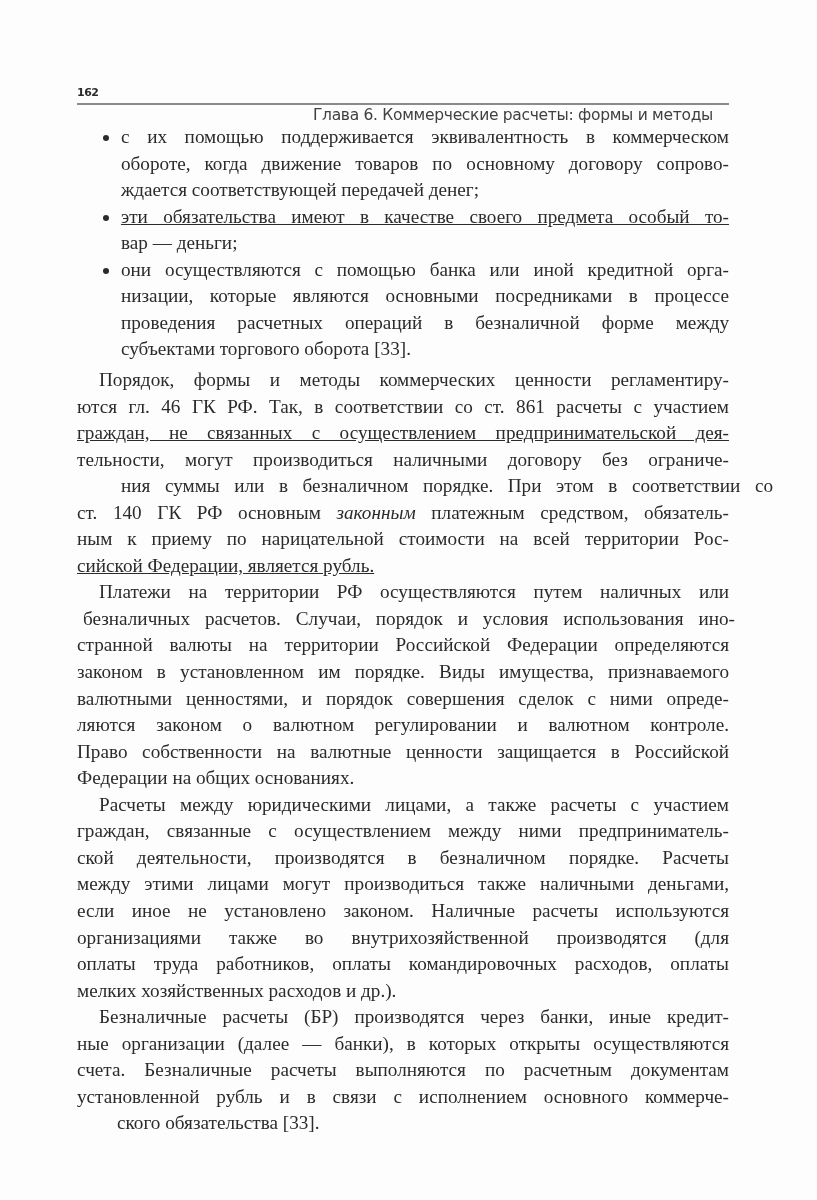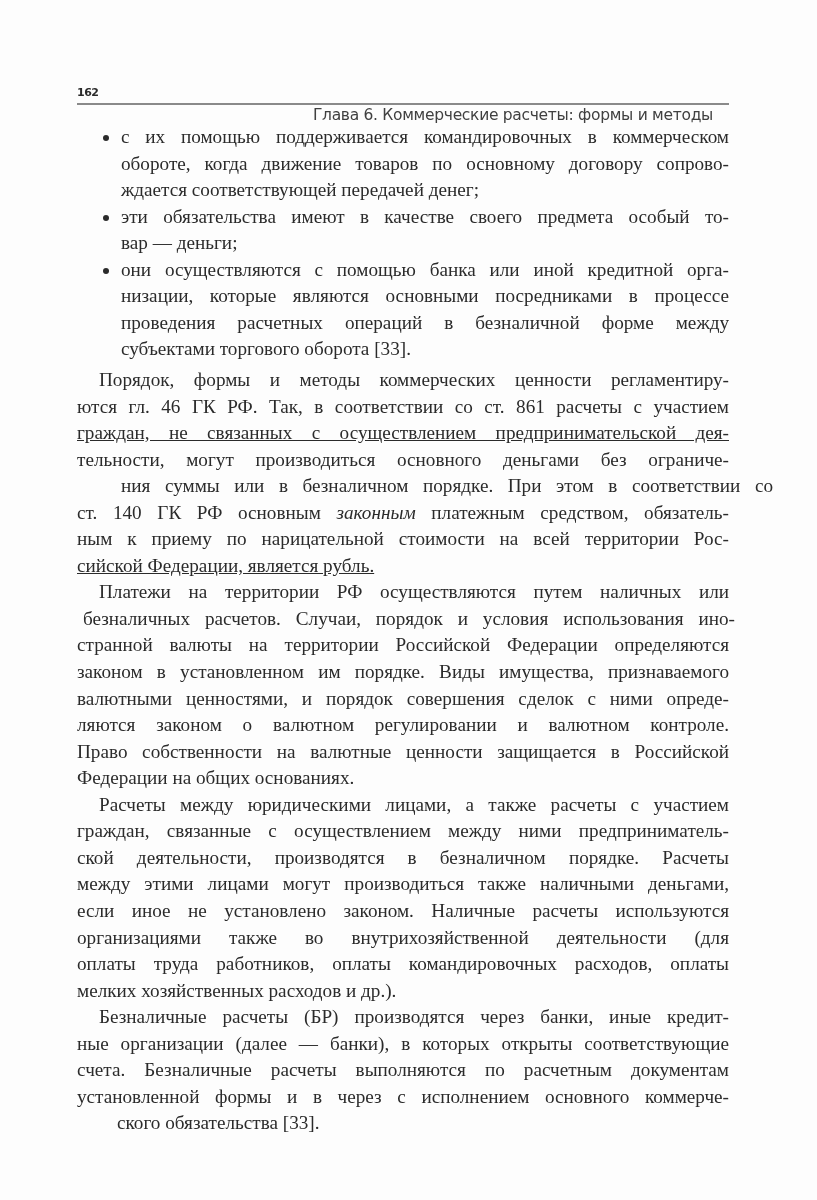--- a/index.html
+++ b/index.html
@@ -32,41 +32,41 @@
 <div class="page">
   <div class="running-head">
     <span class="page-number">162</span>
     <span class="chapter-title">Глава 6. Коммерческие расчеты: формы и методы</span>
   </div>
   <div class="head-rule"></div>
 
   <div class="body-text" id="body-text">
       <div>
         <span class="bullet-dot" style="top: 135px;"></span>
-        <div class="line" style="left: 121px; top: 124px; width: 608px;">с их помощью поддерживается командировочных в коммерческом</div>
+        <div class="line" style="left: 121px; top: 124px; width: 608px;">с их помощью поддерживается эквивалентность в коммерческом</div>
         <div class="line" style="left: 121px; top: 150.55px; width: 608px;">обороте, когда движение товаров по основному договору сопрово-</div>
         <div class="line last" style="left: 121px; top: 177.1px; width: 608px;">ждается соответствующей передачей денег;</div>
       </div>
       <div>
         <span class="bullet-dot" style="top: 214.65px;"></span>
-        <div class="line" style="left: 121px; top: 203.65px; width: 608px;">эти обязательства имеют в качестве своего предмета особый то-</div>
+        <div class="line" style="left: 121px; top: 203.65px; width: 608px; text-decoration: underline;">эти обязательства имеют в качестве своего предмета особый то-</div>
         <div class="line last" style="left: 121px; top: 230.2px; width: 608px;">вар — деньги;</div>
       </div>
       <div>
         <span class="bullet-dot" style="top: 267.75px;"></span>
         <div class="line" style="left: 121px; top: 256.75px; width: 608px;">они осуществляются с помощью банка или иной кредитной орга-</div>
         <div class="line" style="left: 121px; top: 283.3px; width: 608px;">низации, которые являются основными посредниками в процессе</div>
         <div class="line" style="left: 121px; top: 309.85px; width: 608px;">проведения расчетных операций в безналичной форме между</div>
         <div class="line last" style="left: 121px; top: 336.4px; width: 608px;">субъектами торгового оборота [33].</div>
       </div>
       <div>
         <div class="line" style="left: 99px; top: 366.95px; width: 630px;">Порядок, формы и методы коммерческих ценности регламентиру-</div>
         <div class="line" style="left: 77px; top: 393.5px; width: 652px;">ются гл. 46 ГК РФ. Так, в соответствии со ст. 861 расчеты с участием</div>
         <div class="line" style="left: 77px; top: 420px; width: 652px; text-decoration: underline;">граждан, не связанных с осуществлением предпринимательской дея-</div>
-        <div class="line" style="left: 77px; top: 446.6px; width: 652px;">тельности, могут производиться основного деньгами без ограниче-</div>
+        <div class="line" style="left: 77px; top: 446.6px; width: 652px;">тельности, могут производиться наличными договору без ограниче-</div>
         <div class="line" style="left: 77px; top: 473.15px; width: 652px; margin-left: 44px;">ния суммы или в безналичном порядке. При этом в соответствии со</div>
         <div class="line" style="left: 77px; top: 499.7px; width: 652px;"><span>ст. 140 ГК РФ основным </span><em>законным</em><span> платежным средством, обязатель-</span></div>
         <div class="line" style="left: 77px; top: 526.25px; width: 652px;">ным к приему по нарицательной стоимости на всей территории Рос-</div>
         <div class="line last" style="left: 77px; top: 552.8px; width: 652px; text-decoration: underline;">сийской Федерации, является рубль.</div>
       </div>
       <div>
         <div class="line" style="left: 99px; top: 579.35px; width: 630px;">Платежи на территории РФ осуществляются путем наличных или</div>
         <div class="line" style="left: 83px; top: 605.9px; width: 652px;">безналичных расчетов. Случаи, порядок и условия использования ино-</div>
         <div class="line" style="left: 77px; top: 632.45px; width: 652px;">странной валюты на территории Российской Федерации определяются</div>
         <div class="line" style="left: 77px; top: 659px; width: 652px;">законом в установленном им порядке. Виды имущества, признаваемого</div>
@@ -74,25 +74,25 @@
         <div class="line" style="left: 77px; top: 712.1px; width: 652px;">ляются законом о валютном регулировании и валютном контроле.</div>
         <div class="line" style="left: 77px; top: 738.65px; width: 652px;">Право собственности на валютные ценности защищается в Российской</div>
         <div class="line last" style="left: 77px; top: 765.2px; width: 652px;">Федерации на общих основаниях.</div>
       </div>
       <div>
         <div class="line" style="left: 99px; top: 791.75px; width: 630px;">Расчеты между юридическими лицами, а также расчеты с участием</div>
         <div class="line" style="left: 77px; top: 818.3px; width: 652px;">граждан, связанные с осуществлением между ними предпринимате­ль-</div>
         <div class="line" style="left: 77px; top: 844.85px; width: 652px;">ской деятельности, производятся в безналичном порядке. Расчеты</div>
         <div class="line" style="left: 77px; top: 871.4px; width: 652px;">между этими лицами могут производиться также наличными деньгами,</div>
         <div class="line" style="left: 77px; top: 897.95px; width: 652px;">если иное не установлено законом. Наличные расчеты используются</div>
-        <div class="line" style="left: 77px; top: 924.5px; width: 652px;">организациями также во внутрихозяйственной деятельности (для</div>
+        <div class="line" style="left: 77px; top: 924.5px; width: 652px;">организациями также во внутрихозяйственной производятся (для</div>
         <div class="line" style="left: 77px; top: 951.05px; width: 652px;">оплаты труда работников, оплаты командировочных расходов, оплаты</div>
         <div class="line last" style="left: 77px; top: 977.6px; width: 652px;">мелких хозяйственных расходов и др.).</div>
       </div>
       <div>
         <div class="line" style="left: 99px; top: 1004.15px; width: 630px;">Безналичные расчеты (БР) производятся через банки, иные кредит-</div>
-        <div class="line" style="left: 77px; top: 1030.7px; width: 652px;">ные организации (далее — банки), в которых открыты соответствующие</div>
+        <div class="line" style="left: 77px; top: 1030.7px; width: 652px;">ные организации (далее — банки), в которых открыты осуществляются</div>
         <div class="line" style="left: 77px; top: 1057.25px; width: 652px;">счета. Безналичные расчеты выполняются по расчетным документам</div>
-        <div class="line" style="left: 77px; top: 1083.8px; width: 652px;">установленной формы и в через с исполнением основного коммерче-</div>
+        <div class="line" style="left: 77px; top: 1083.8px; width: 652px;">установленной рубль и в связи с исполнением основного коммерче-</div>
         <div class="line last" style="left: 77px; top: 1110.35px; width: 652px; margin-left: 40px;">ского обязательства [33].</div>
       </div>
     </div>
 </div>
 
 </body></html>

